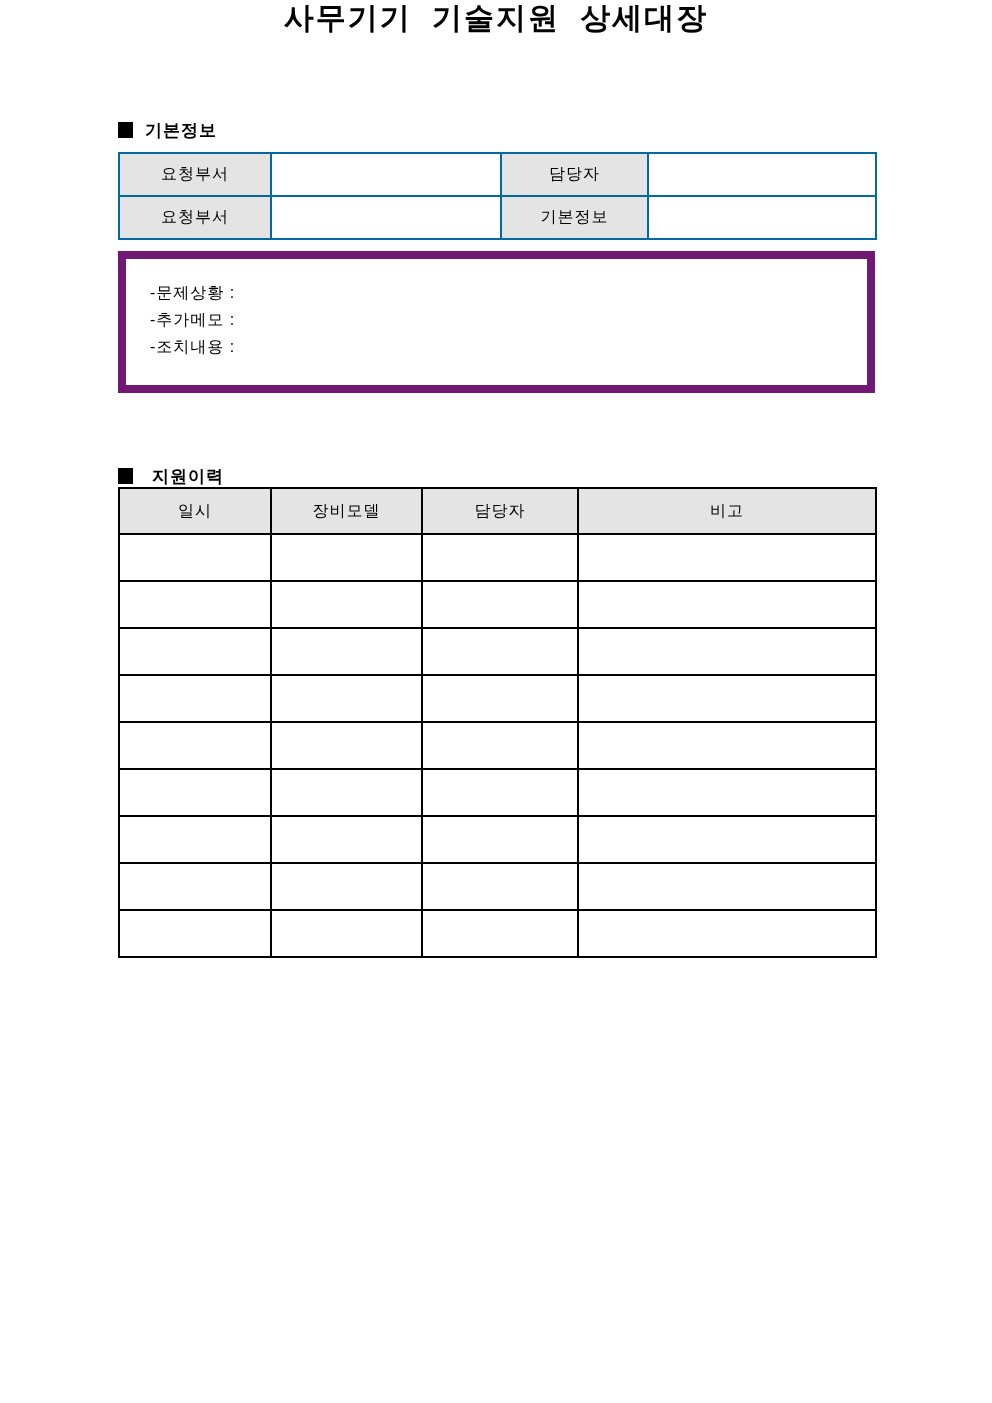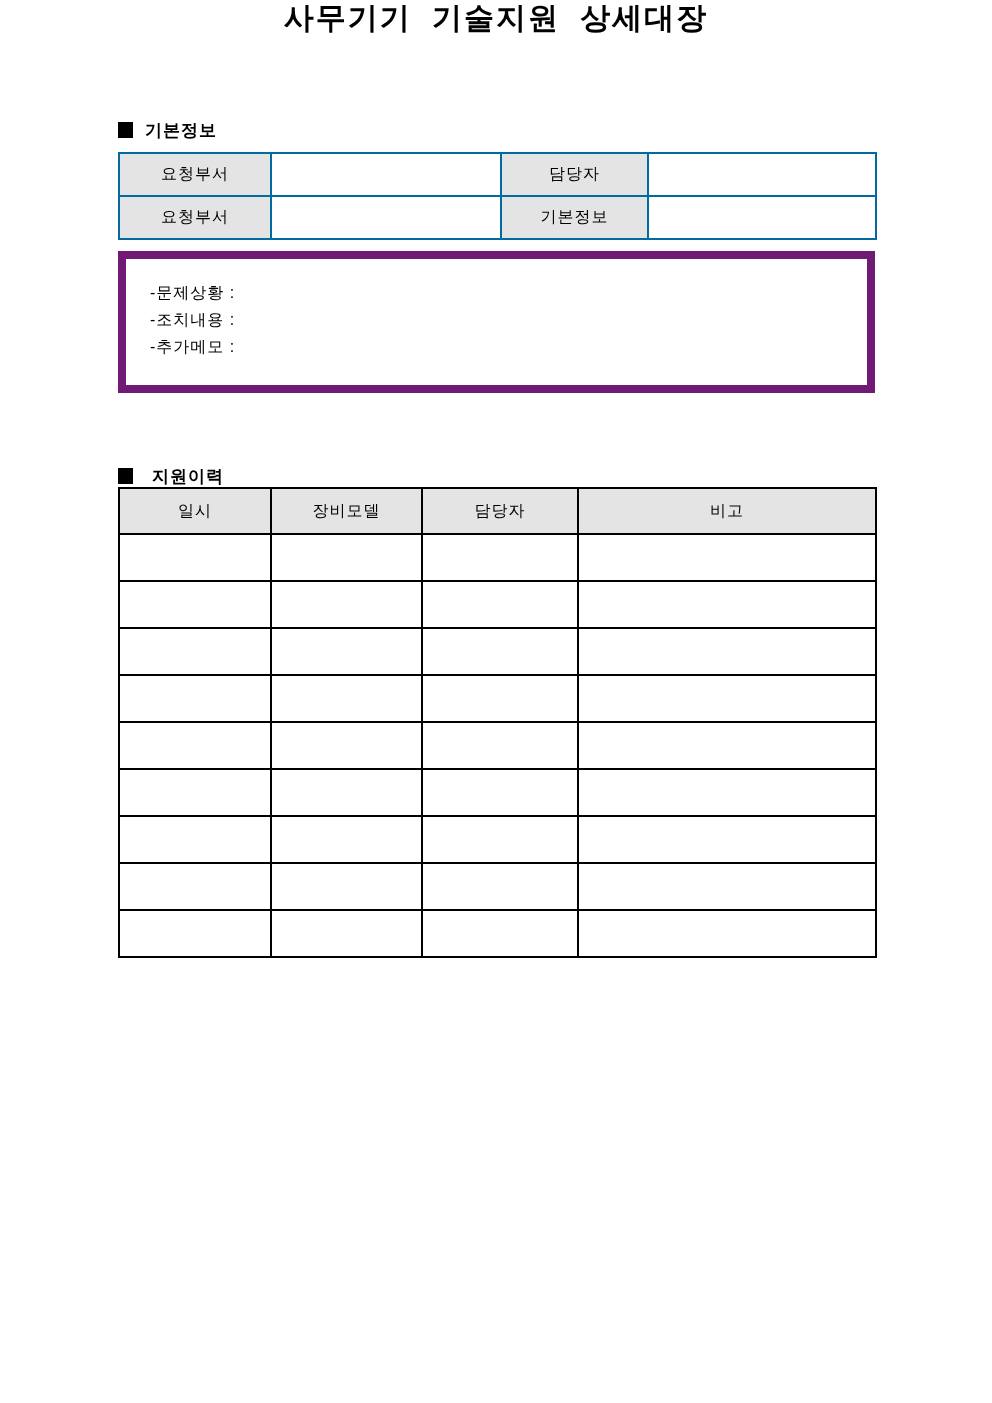--- a/index.html
+++ b/index.html
@@ -105,22 +105,22 @@
           <td class="value-cell"></td>
           <td class="label-cell">기본정보</td>
           <td class="value-cell"></td>
         </tr>
       </tbody>
     </table>
 
 
     <div class="content-box">
       <div class="box-line">-문제상황 :</div>
+      <div class="box-line">-추가메모 :</div>
       <div class="box-line">-조치내용 :</div>
-      <div class="box-line">-추가메모 :</div>
     </div>
 
     <div class="section-header sh-3">
       <span class="marker"></span>
       <span class="heading">지원이력</span>
     </div>
 
     <table class="history-table">
       <colgroup>
         <col style="width:152px">

